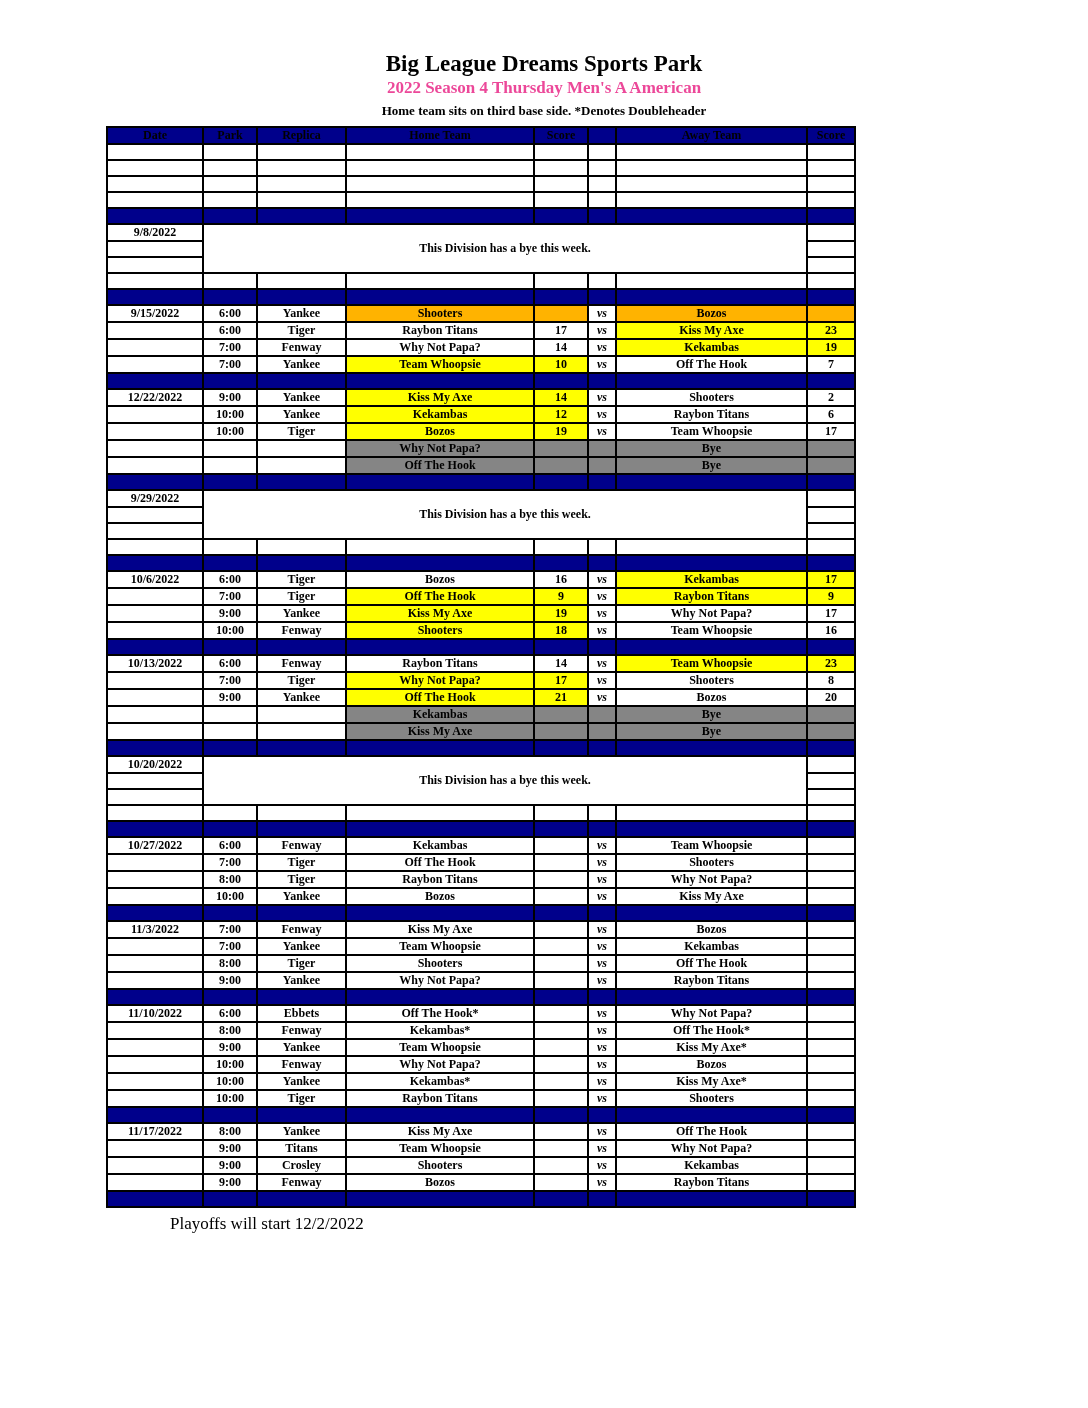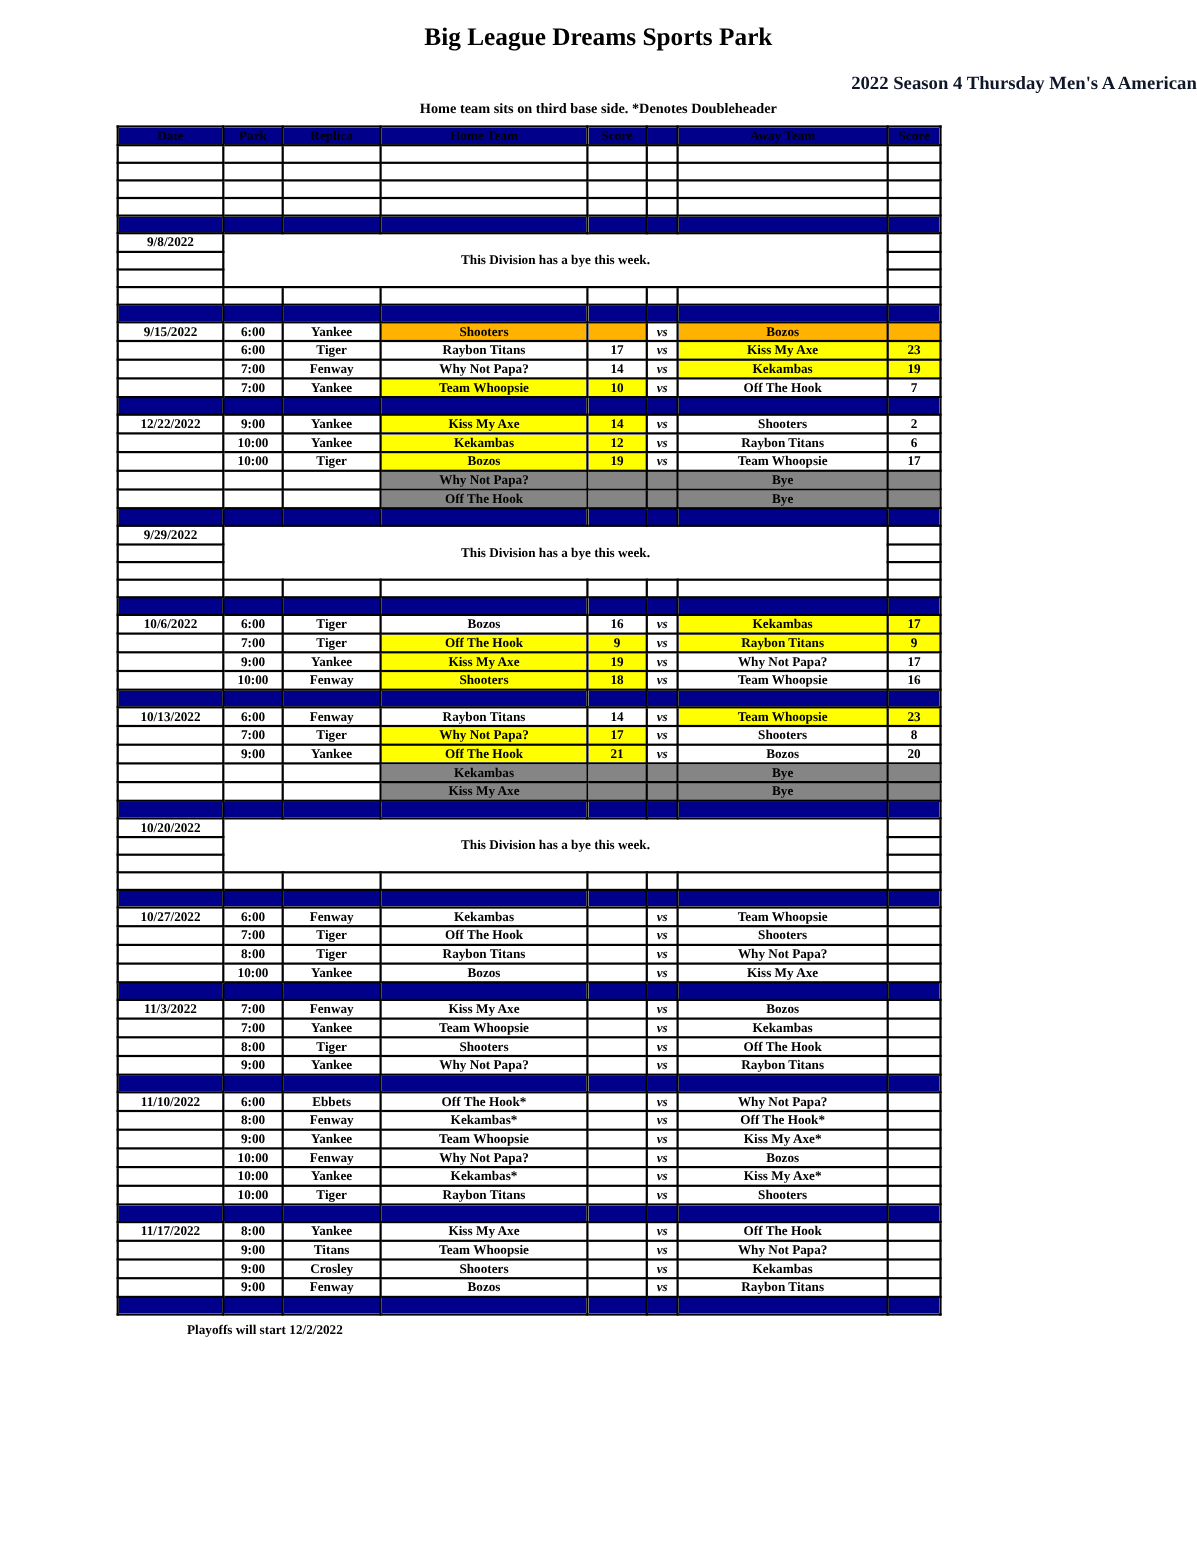--- a/index.html
+++ b/index.html
@@ -10,29 +10,29 @@
     --border: #000000;
   }
   * { box-sizing: border-box; }
   html, body { margin: 0; padding: 0; }
   body {
     width: 1088px; height: 1408px;
     background: #ffffff;
     font-family: "Liberation Serif", serif;
     overflow: hidden;
   }
-  .page { width: 1088px; padding-top: 20px; }
+  .page { width: 1088px; padding-top: 50px; }
   .titles { width: 1088px; text-align: center; }
   .title {
     font-size: 23px; font-weight: bold; color: #000;
     line-height: 27px;
   }
   .subtitle {
-    font-size: 17px; font-weight: bold; color: #0f172a;
-    line-height: 21px; margin-top: 18px; text-align: right;
+    font-size: 17px; font-weight: bold; color: #ec4899;
+    line-height: 21px; margin-top: 0;
   }
   .note {
     font-size: 13px; font-weight: bold; color: #000;
     line-height: 16px; margin-top: 5px;
   }
   table.sched {
     border-collapse: collapse;
     table-layout: fixed;
     margin: 7px 0 0 106px;
     width: 748px;
@@ -53,21 +53,21 @@
   }
   th.hdr { background: var(--navy); color: #ffffff; font-size: 12.5px; }
   td.blue { background: var(--navy); }
   td.yellow { background: var(--yellow); }
   td.orange { background: var(--orange); }
   td.gray { background: var(--gray); }
   td.vs { font-style: italic; font-size: 11px; }
   td.byemsg { font-size: 21px; border-radius: 16px; }
   .footer {
     margin: 6px 0 0 170px;
-    font-size: 12px; font-weight: bold; color: #000;
+    font-size: 17px; font-weight: normal; color: #000;
   }
 </style>
 </head>
 <body>
 
 <div class="page">
   <div class="titles">
     <div class="title">Big League Dreams Sports Park</div>
     <div class="subtitle">2022 Season 4 Thursday Men's A American</div>
     <div class="note">Home team sits on third base side.  *Denotes Doubleheader</div>

